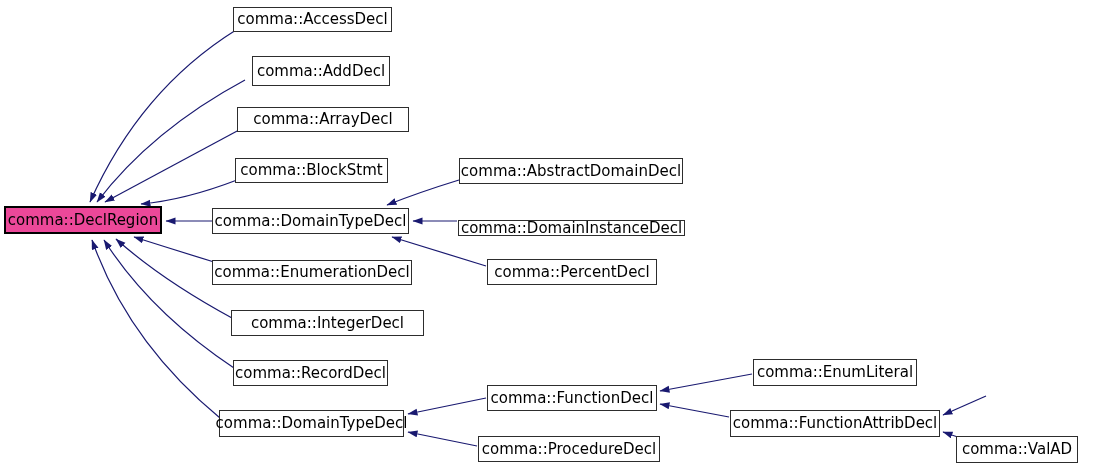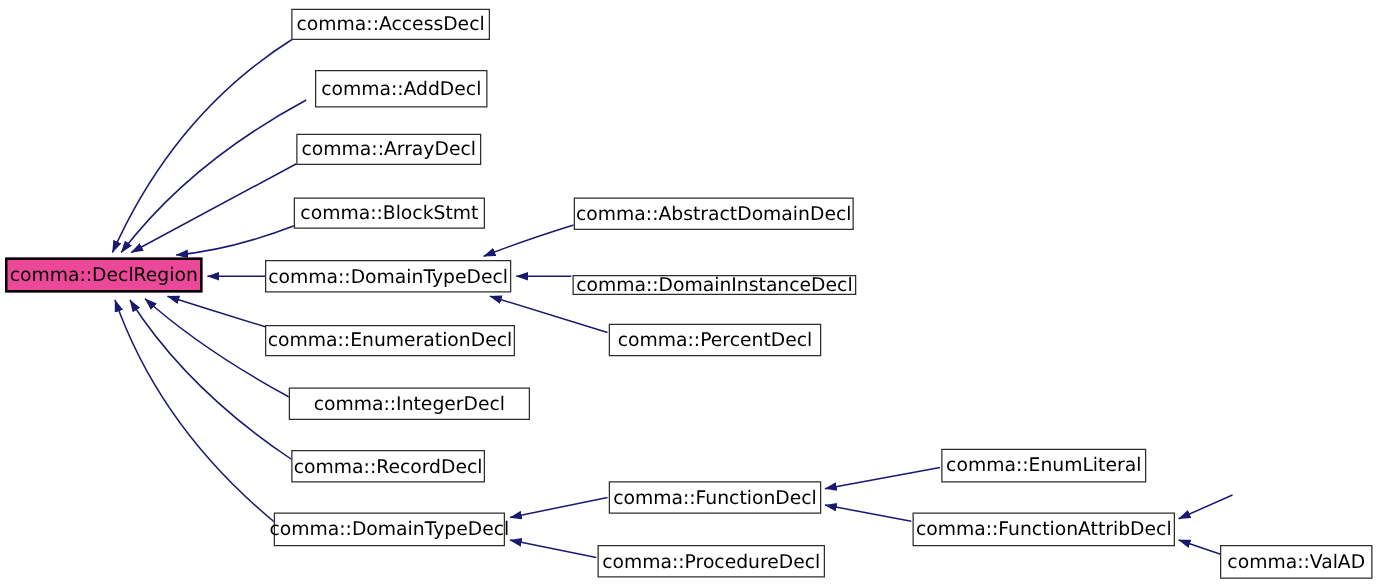--- a/index.html
+++ b/index.html
@@ -81,33 +81,33 @@
     <path class="e" d="M729,417 L660,404" marker-end="url(#arw)"></path>
 
     <path class="e" d="M986,396 L943,415" marker-end="url(#arw)"></path>
     <path class="e" d="M987,447 L943,432" marker-end="url(#arw)"></path>
   </svg>
 
   <div class="node root" style="left:4px;   top:206px; width:158px; height:28px">comma::DeclRegion</div>
 
   <div class="node" style="left:233px; top:7px;   width:159px; height:25px">comma::AccessDecl</div>
   <div class="node" style="left:252px; top:56px;  width:138px; height:30px">comma::AddDecl</div>
-  <div class="node" style="left:237px; top:107px; width:148px; height:25px">comma::ArrayDecl</div>
+  <div class="node" style="left:237px; top:107px; width:172px; height:25px">comma::ArrayDecl</div>
   <div class="node" style="left:235px; top:158px; width:153px; height:25px">comma::BlockStmt</div>
   <div class="node" style="left:212px; top:208px; width:197px; height:26px">comma::DomainTypeDecl</div>
   <div class="node" style="left:212px; top:260px; width:200px; height:25px">comma::EnumerationDecl</div>
   <div class="node" style="left:231px; top:310px; width:193px; height:26px">comma::IntegerDecl</div>
   <div class="node" style="left:233px; top:360px; width:155px; height:26px">comma::RecordDecl</div>
   <div class="node" style="left:219px; top:410px; width:185px; height:27px">comma::DomainTypeDecl</div>
 
   <div class="node" style="left:459px; top:158px; width:224px; height:26px">comma::AbstractDomainDecl</div>
   <div class="node" style="left:458px; top:220px; width:227px; height:16px">comma::DomainInstanceDecl</div>
   <div class="node" style="left:487px; top:259px; width:170px; height:26px">comma::PercentDecl</div>
 
   <div class="node" style="left:487px; top:385px; width:170px; height:26px">comma::FunctionDecl</div>
   <div class="node" style="left:478px; top:436px; width:182px; height:26px">comma::ProcedureDecl</div>
 
   <div class="node" style="left:753px; top:359px; width:164px; height:27px">comma::EnumLiteral</div>
   <div class="node" style="left:730px; top:410px; width:210px; height:27px">comma::FunctionAttribDecl</div>
 
-  <div class="node" style="left:976px; top:436px; width:122px; height:27px">comma::ValAD</div>
+  <div class="node" style="left:956px; top:436px; width:122px; height:27px">comma::ValAD</div>
 
 </div>
 
 </body></html>

